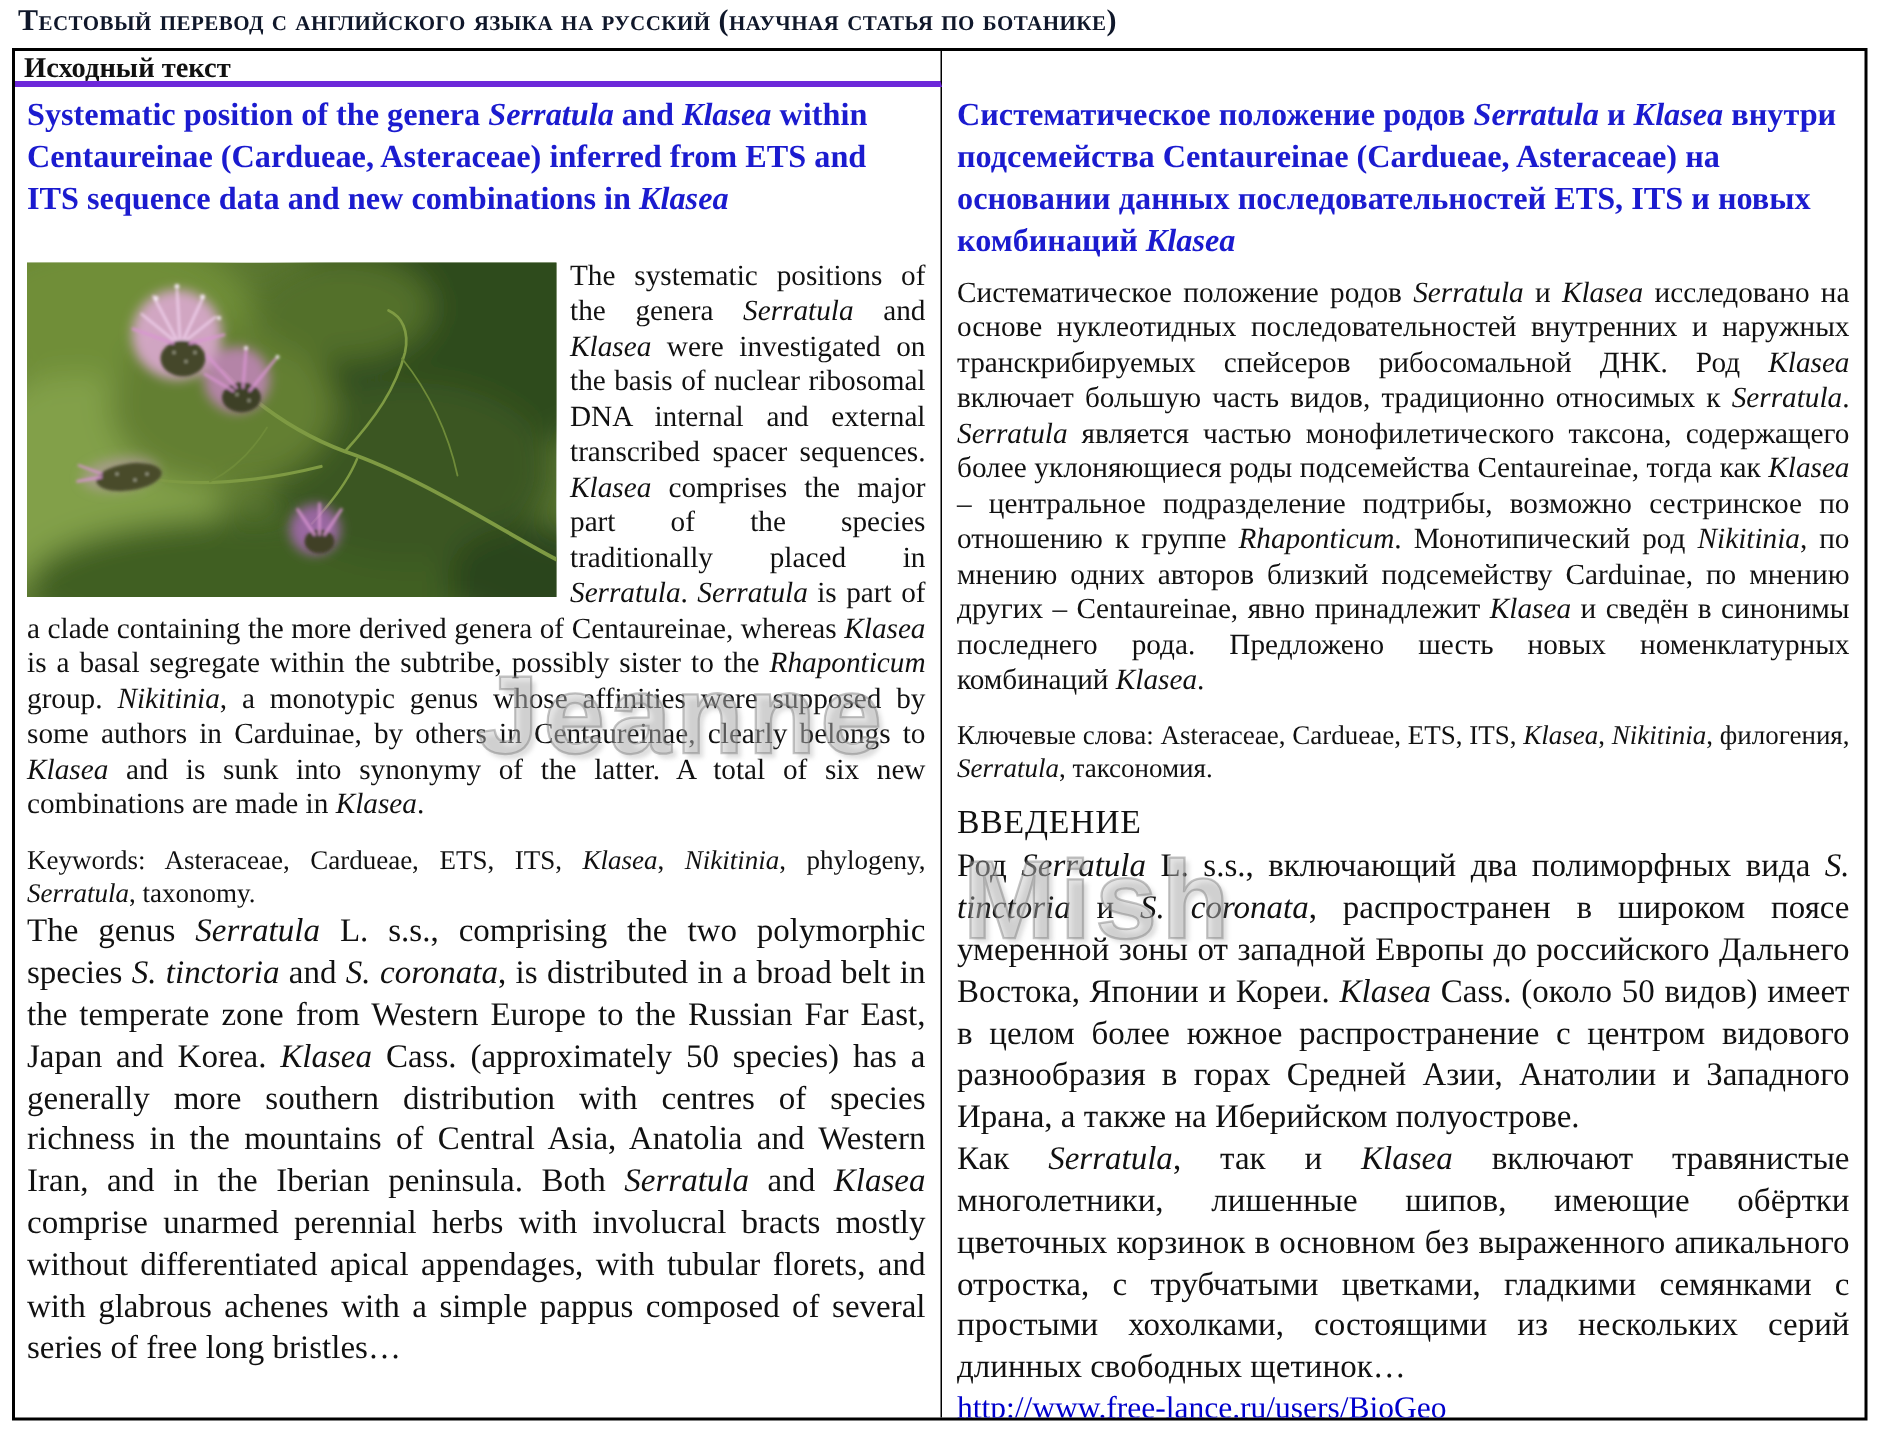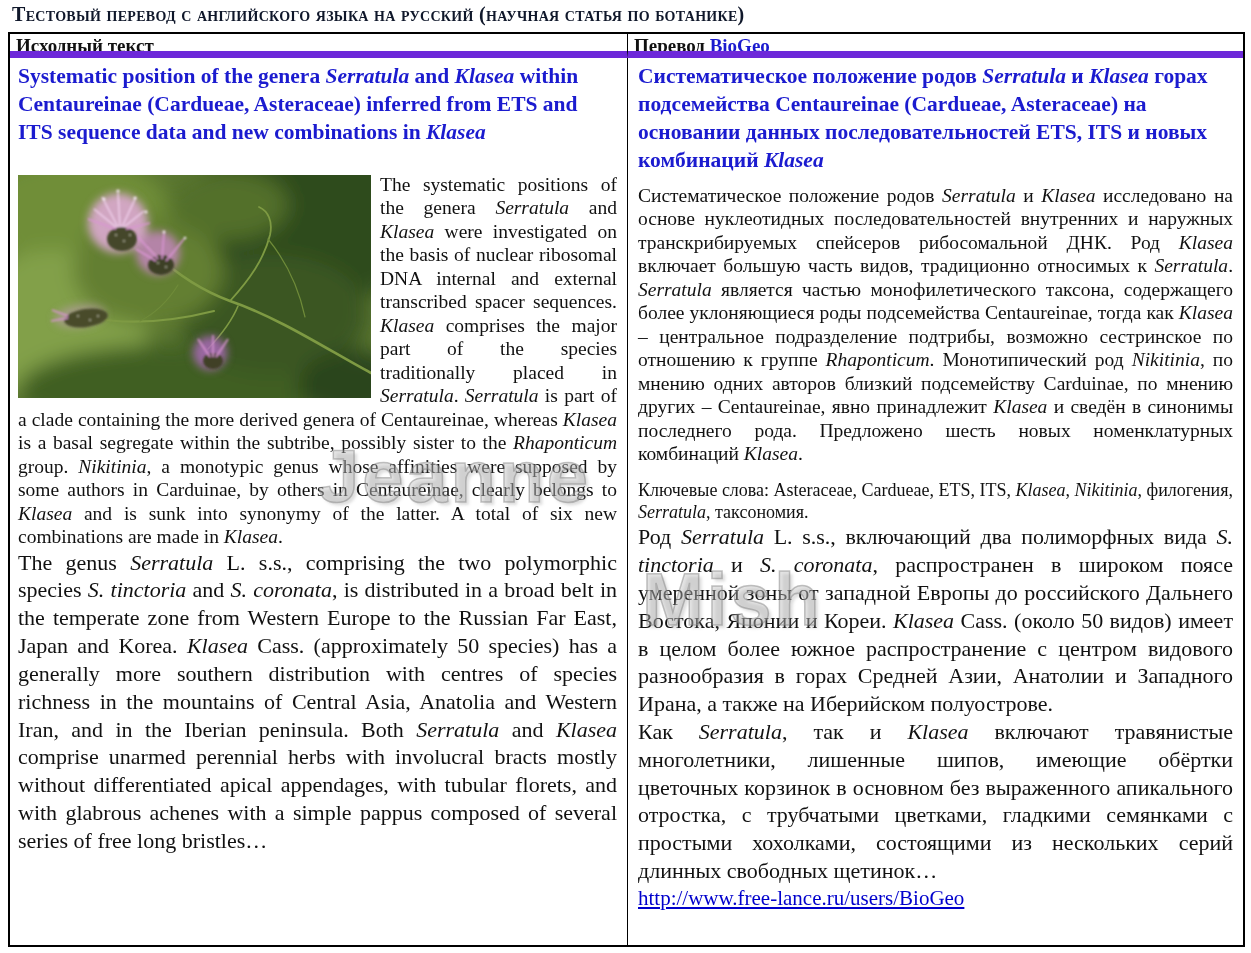--- a/index.html
+++ b/index.html
@@ -11,21 +11,21 @@
   .page-title{
     position:absolute;left:12px;top:3px;width:1230px;
     font-variant:small-caps;font-size:20px;font-weight:600;letter-spacing:0.3px;color:#0f172a;
     white-space:nowrap;
   }
   .doc-table{
     position:absolute;left:8px;top:32px;width:1233px;height:911px;
     border:2px solid #000;background:#fff;
     display:grid;grid-template-columns:618px 1fr;grid-template-rows:24px 1fr;
   }
-  .hdr{font-weight:bold;font-size:19px;padding:0 6px;line-height:23px;border-bottom:7px solid #6d28d9;white-space:nowrap;overflow:hidden;}
+  .hdr{font-weight:bold;font-size:19px;padding:0 6px;line-height:23px;border-bottom:4px solid #6d28d9;white-space:nowrap;overflow:hidden;}
   .hdr-left{grid-column:1;grid-row:1;border-right:1px solid #000;}
   .hdr-right{grid-column:2;grid-row:1;}
   .translator-name{color:var(--heading-blue,#1b1bcf);}
   .body-cell{overflow:hidden;}
   .body-left{grid-column:1;grid-row:2;border-right:1px solid #000;padding:3px 10px 0 8px;}
   .body-right{grid-column:2;grid-row:2;padding:3px 10px 4px 10px;}
   .art-title{
     margin:2px 0 0 0;color:var(--heading-blue,#1b1bcf);
     font-size:21.5px;font-weight:bold;line-height:1.3;
   }
@@ -57,23 +57,20 @@
 <body>
 
 <div class="page-title">Тестовый перевод с английского языка на русский (научная статья по ботанике)</div>
 
 <div class="doc-table">
 
   <div class="hdr hdr-left">
     <span>Исходный текст</span>
   </div>
 
-  <div class="hdr hdr-right">
-    <span>Перевод </span><span class="translator-name">BioGeo</span>
-  </div>
 
   <div class="body-cell body-left">
     <h2 class="art-title src-title"><span>Systematic position of the genera </span><span style="font-style: italic;">Serratula</span><span> and </span><span style="font-style: italic;">Klasea</span><span> within Centaureinae (Cardueae, Asteraceae) inferred from ETS and ITS sequence data and new combinations in </span><span style="font-style: italic;">Klasea</span></h2>
 
     <div class="abstract">
       <span class="figure-float">
         <svg width="353" height="223" viewBox="0 0 353 223" aria-hidden="true">
           <defs>
             <filter id="bgblur" x="-40%" y="-40%" width="180%" height="180%">
                 <feGaussianBlur stdDeviation="10"></feGaussianBlur>
@@ -152,32 +149,34 @@
               <circle cx="60" cy="141" r="0.9"></circle>
                 <circle cx="72" cy="145" r="0.9"></circle>
                 <circle cx="80" cy="141" r="0.9"></circle>
             </g>
           </g>
         </svg>
       </span>
       <span><span>The systematic positions of the genera </span><span style="font-style: italic;">Serratula</span><span> and </span><span style="font-style: italic;">Klasea</span><span> were investigated on the basis of nuclear ribosomal DNA internal and external transcribed spacer sequences. </span><span style="font-style: italic;">Klasea</span><span> comprises the major part of the species traditionally placed in </span><span style="font-style: italic;">Serratula</span><span>. </span><span style="font-style: italic;">Serratula</span><span> is part of a clade containing the more derived genera of Centaureinae, whereas </span><span style="font-style: italic;">Klasea</span><span> is a basal segregate within the subtribe, possibly sister to the </span><span style="font-style: italic;">Rhaponticum</span><span> group. </span><span style="font-style: italic;">Nikitinia</span><span>, a monotypic genus whose affinities were supposed by some authors in Carduinae, by others in Centaureinae, clearly belongs to </span><span style="font-style: italic;">Klasea</span><span> and is sunk into synonymy of the latter. A total of six new combinations are made in </span><span style="font-style: italic;">Klasea</span><span>.</span></span>
     </div>
 
+    <p class="keywords"><span>Keywords: Asteraceae, Cardueae, ETS, ITS, </span><span style="font-style: italic;">Klasea</span><span>, </span><span style="font-style: italic;">Nikitinia</span><span>, phylogeny, </span><span style="font-style: italic;">Serratula</span><span>, taxonomy.</span></p>
 
 
     <p class="intro"><span>The genus </span><span style="font-style: italic;">Serratula</span><span> L. s.s., comprising the two polymorphic species </span><span style="font-style: italic;">S. tinctoria</span><span> and </span><span style="font-style: italic;">S. coronata</span><span>, is distributed in a broad belt in the temperate zone from Western Europe to the Russian Far East, Japan and Korea. </span><span style="font-style: italic;">Klasea</span><span> Cass. (approximately 50 species) has a generally more southern distribution with centres of species richness in the mountains of Central Asia, Anatolia and Western Iran, and in the Iberian peninsula. Both </span><span style="font-style: italic;">Serratula</span><span> and </span><span style="font-style: italic;">Klasea</span><span> comprise unarmed perennial herbs with involucral bracts mostly without differentiated apical appendages, with tubular florets, and with glabrous achenes with a simple pappus composed of several series of free long bristles…</span></p>
   </div>
 
   <div class="body-cell body-right">
-    <h2 class="art-title tr-title"><span>Систематическое положение родов </span><span style="font-style: italic;">Serratula</span><span> и </span><span style="font-style: italic;">Klasea</span><span> горах подсемейства Centaureinae (Cardueae, Asteraceae) на основании данных последовательностей ETS, ITS и новых комбинаций </span><span style="font-style: italic;">Klasea</span></h2>
+    <h2 class="art-title tr-title"><span>Систематическое положение родов </span><span style="font-style: italic;">Serratula</span><span> и </span><span style="font-style: italic;">Klasea</span><span> внутри подсемейства Centaureinae (Cardueae, Asteraceae) на основании данных последовательностей ETS, ITS и новых комбинаций </span><span style="font-style: italic;">Klasea</span></h2>
 
     <p class="abstract"><span>Систематическое положение родов </span><span style="font-style: italic;">Serratula</span><span> и </span><span style="font-style: italic;">Klasea</span><span> исследовано на основе нуклеотидных последовательностей внутренних и наружных транскрибируемых спейсеров рибосомальной ДНК. Род </span><span style="font-style: italic;">Klasea</span><span> включает большую часть видов, традиционно относимых к </span><span style="font-style: italic;">Serratula</span><span>. </span><span style="font-style: italic;">Serratula</span><span> является частью монофилетического таксона, содержащего более уклоняющиеся роды подсемейства Centaureinae, тогда как </span><span style="font-style: italic;">Klasea</span><span> – центральное подразделение подтрибы, возможно сестринское по отношению к группе </span><span style="font-style: italic;">Rhaponticum</span><span>. Монотипический род </span><span style="font-style: italic;">Nikitinia</span><span>, по мнению одних авторов близкий подсемейству Carduinae, по мнению других – Centaureinae, явно принадлежит </span><span style="font-style: italic;">Klasea</span><span> и сведён в синонимы последнего рода. Предложено шесть новых номенклатурных комбинаций </span><span style="font-style: italic;">Klasea</span><span>.</span></p>
 
     <p class="keywords"><span>Ключевые слова: Asteraceae, Cardueae, ETS, ITS, </span><span style="font-style: italic;">Klasea</span><span>, </span><span style="font-style: italic;">Nikitinia</span><span>, филогения, </span><span style="font-style: italic;">Serratula</span><span>, таксономия.</span></p>
 
+    <h3 class="section-heading">ВВЕДЕНИЕ</h3>
 
     <p class="intro"><span>Род </span><span style="font-style: italic;">Serratula</span><span> L. s.s., включающий два полиморфных вида </span><span style="font-style: italic;">S. tinctoria</span><span> и </span><span style="font-style: italic;">S. coronata</span><span>, распространен в широком поясе умеренной зоны от западной Европы до российского Дальнего Востока, Японии и Кореи. </span><span style="font-style: italic;">Klasea</span><span> Cass. (около 50 видов) имеет в целом более южное распространение с центром видового разнообразия в горах Средней Азии, Анатолии и Западного Ирана, а также на Иберийском полуострове.</span></p>
     <p class="intro"><span>Как </span><span style="font-style: italic;">Serratula</span><span>, так и </span><span style="font-style: italic;">Klasea</span><span> включают травянистые многолетники, лишенные шипов, имеющие обёртки цветочных корзинок в основном без выраженного апикального отростка, с трубчатыми цветками, гладкими семянками с простыми хохолками, состоящими из нескольких серий длинных свободных щетинок…</span></p>
 
     <a class="doc-link" href="#">http://www.free-lance.ru/users/BioGeo</a>
   </div>
 </div>
 
 <div class="watermark wm-1">Jeanne</div>
 <div class="watermark wm-2">Mish</div>

